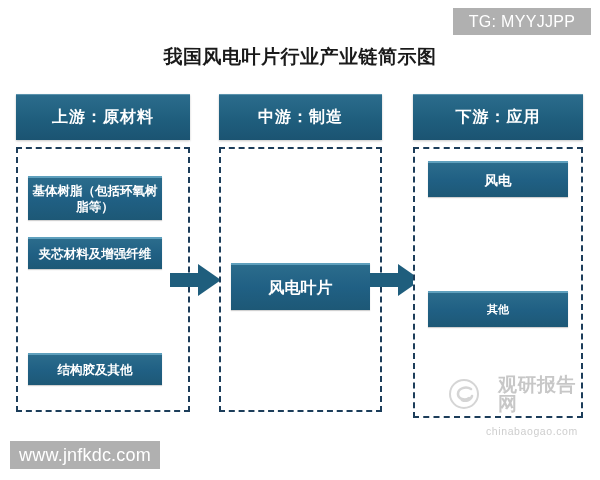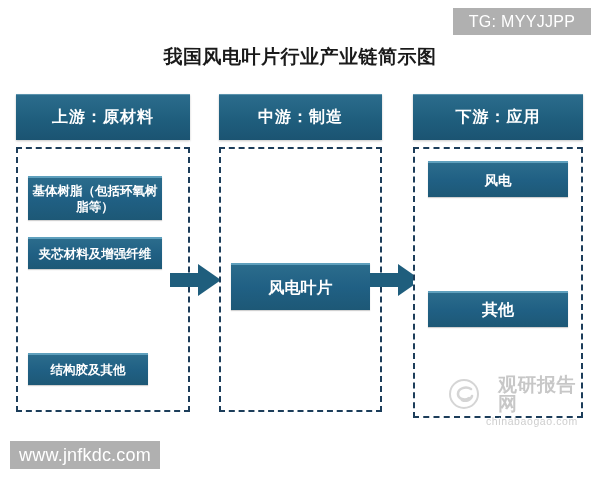--- a/index.html
+++ b/index.html
@@ -100,28 +100,28 @@
     text-align: center;
     line-height: 1.25;
     box-sizing: border-box;
     box-shadow: 0 1px 1px rgba(0,0,0,0.18);
   }
 
   
   .li-0 { left: 10px; top: 27px;  width: 134px; height: 44px; }
   .li-1 { left: 10px; top: 88px;  width: 134px; height: 32px; }
   .li-2 { left: 10px; top: 145px; width: 134px; height: 32px; }
-  .li-3 { left: 10px; top: 204px; width: 120px; height: 32px; }
+  .li-3 { left: 10px; top: 204px; width: 134px; height: 32px; }
 
   
   .mi-0 { left: 10px; top: 114px; width: 139px; height: 47px; font-size: 16px; }
 
   
   .ri-0 { left: 13px; top: 12px;  width: 140px; height: 36px; font-size: 13.5px; }
-  .ri-1 { left: 13px; top: 142px; width: 140px; height: 36px; font-size: 16px; }
+  .ri-1 { left: 13px; top: 142px; width: 140px; height: 36px; font-size: 11px; }
 
   
   .arrow {
     position: absolute;
     top: 263px;
     width: 52px;
     height: 34px;
   }
   .arrow-1 { left: 170px; }
   .arrow-2 { left: 370px; }
@@ -149,21 +149,21 @@
     color: #9b9b9b;
     letter-spacing: 0.5px;
     line-height: 1;
   }
   .wm-url {
     font-family: "Liberation Sans", sans-serif;
     font-size: 10.5px;
     color: #a5a5a5;
     letter-spacing: 0.6px;
     margin-left: 38px;
-    margin-top: 2px;
+    margin-top: 12px;
   }
 
   
   .url-badge {
     position: absolute;
     left: 10px;
     top: 441px;
     width: 150px;
     height: 28px;
     background: #b0b0b0;

